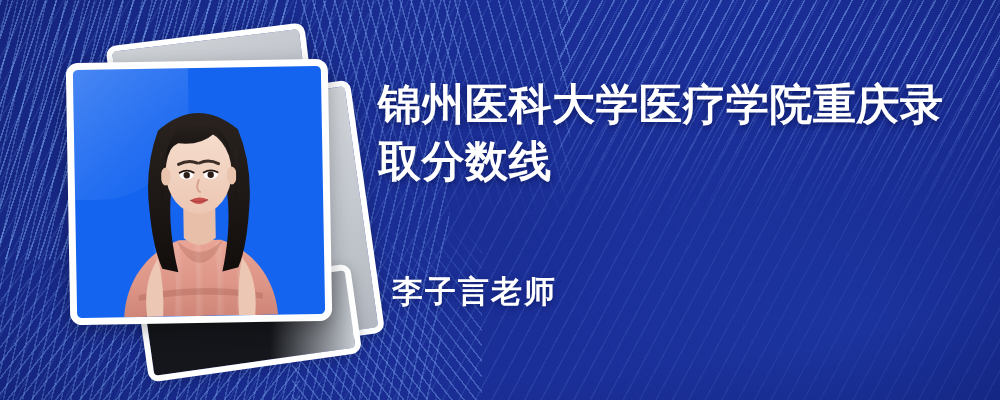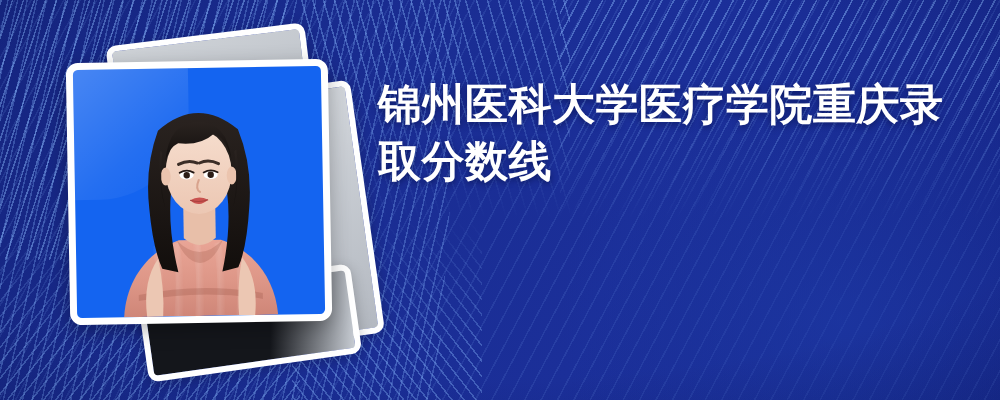--- a/index.html
+++ b/index.html
@@ -330,15 +330,16 @@
 
           <path d="M70 248 q-4 -36 12 -58 q6 30 4 58 z" fill="#ecc7b3"></path>
           <path d="M178 248 q4 -36 -12 -58 q-6 30 -4 58 z" fill="#ecc7b3"></path>
         </svg>
       </div>
     </div>
   </div>
 
   <div class="text-col">
     <div class="title">锦州医科大学医疗学院重庆录取分数线</div>
+    <div class="author-name">李子言老师</div>
   </div>
 
 </div>
 
 </body></html>

